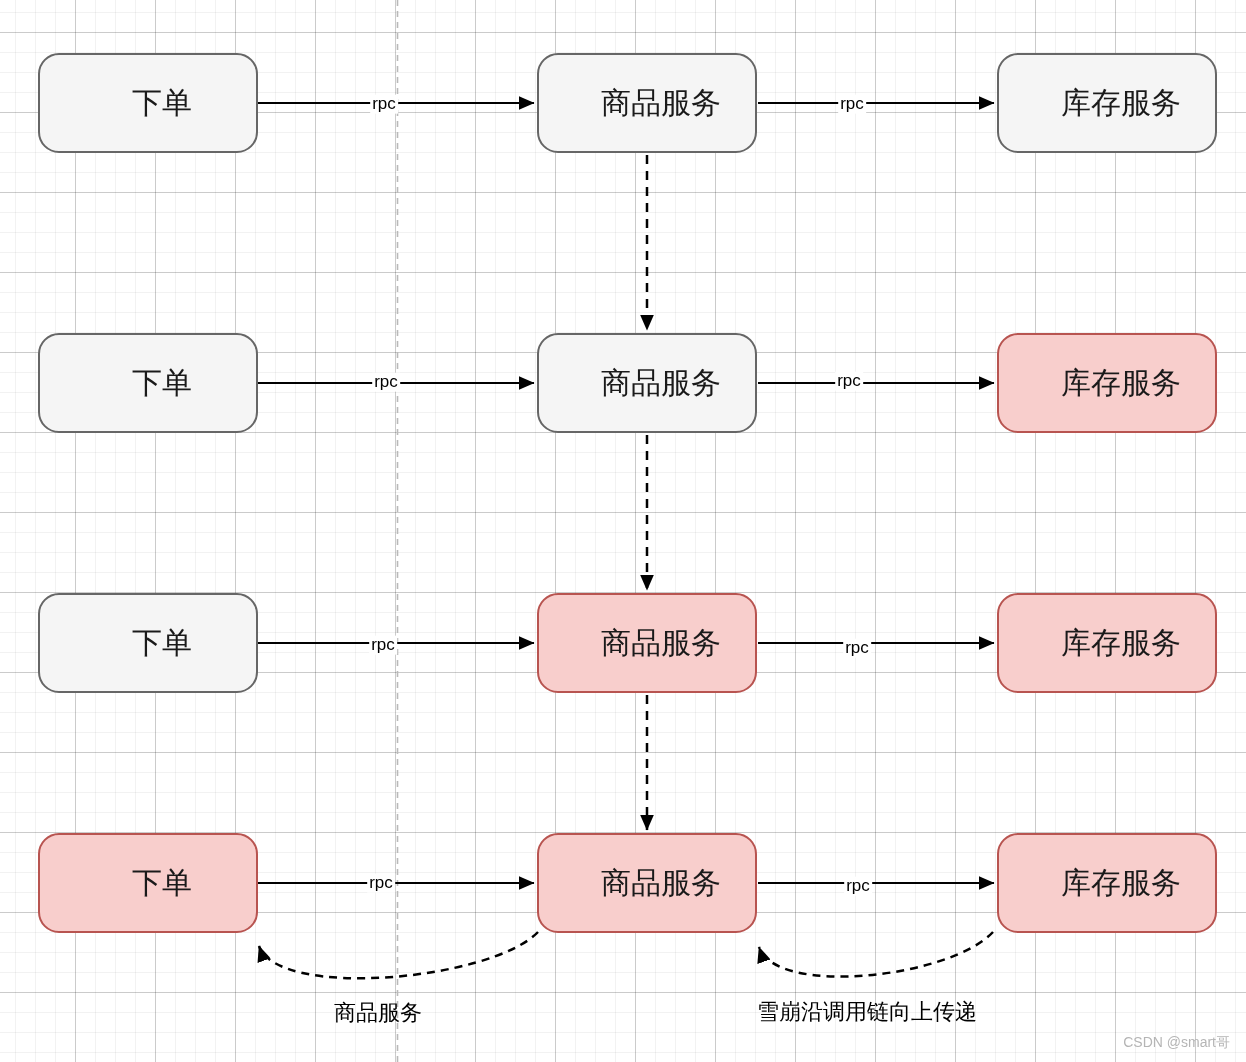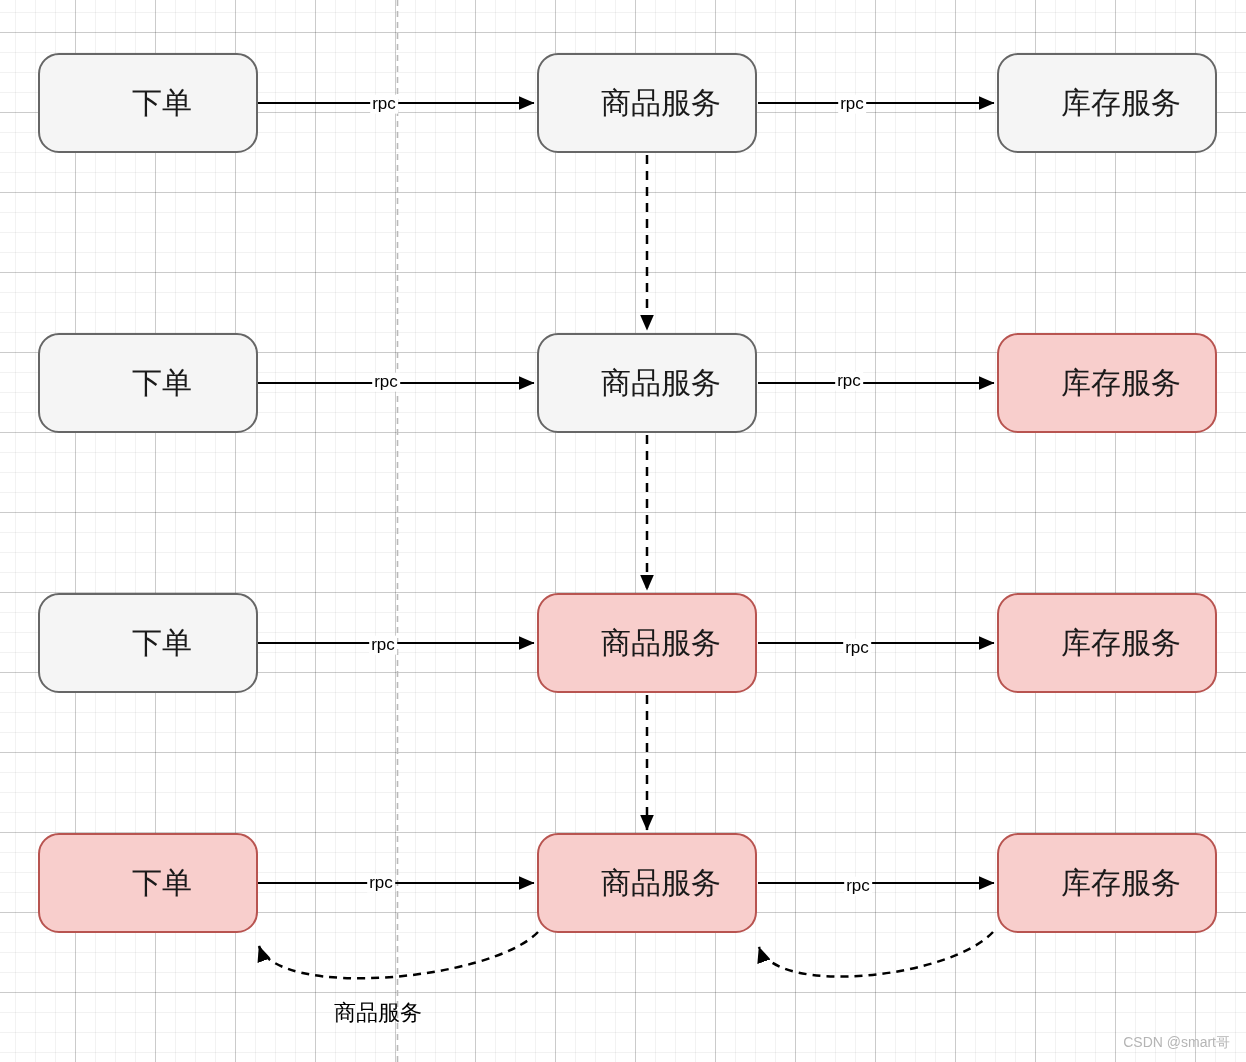--- a/index.html
+++ b/index.html
@@ -152,16 +152,17 @@
   <div class="rpc" style="left:384px; top:104px">rpc</div>
   <div class="rpc" style="left:852px; top:104px">rpc</div>
   <div class="rpc" style="left:386px; top:382px">rpc</div>
   <div class="rpc" style="left:849px; top:381px">rpc</div>
   <div class="rpc" style="left:383px; top:645px">rpc</div>
   <div class="rpc" style="left:857px; top:648px">rpc</div>
   <div class="rpc" style="left:381px; top:883px">rpc</div>
   <div class="rpc" style="left:858px; top:886px">rpc</div>
 
   <div class="annotation" style="left:378px; top:1013px">商品服务</div>
+  <div class="annotation" style="left:867px; top:1012px">雪崩沿调用链向上传递</div>
 
   <div class="watermark">CSDN @smart哥</div>
 
 </div>
 
 </body></html>

